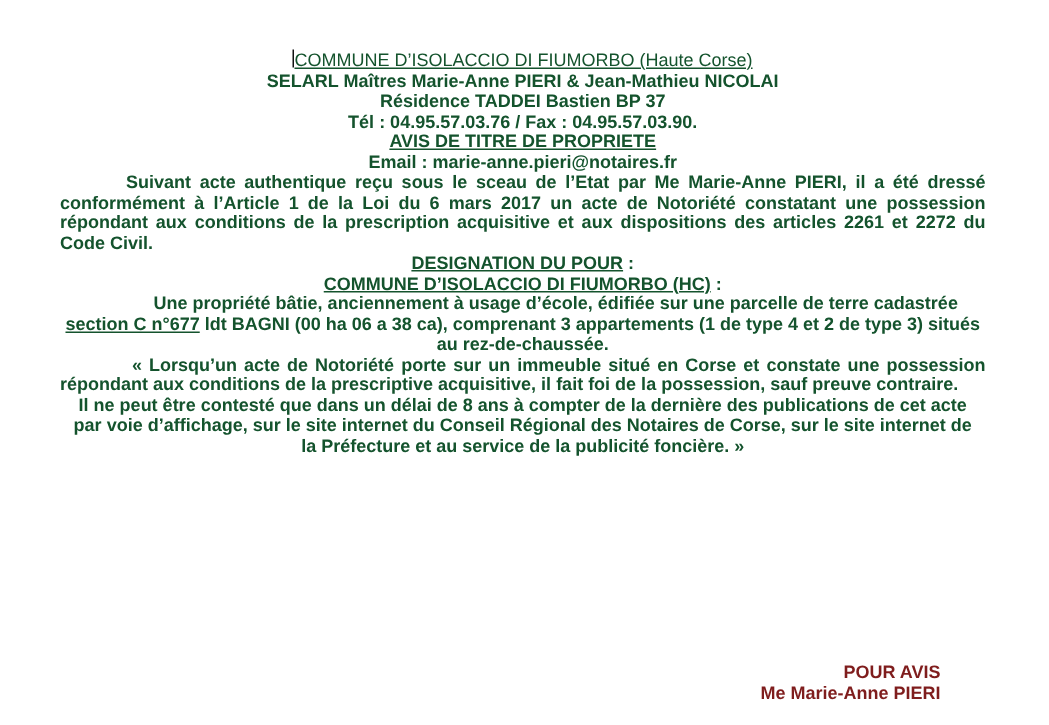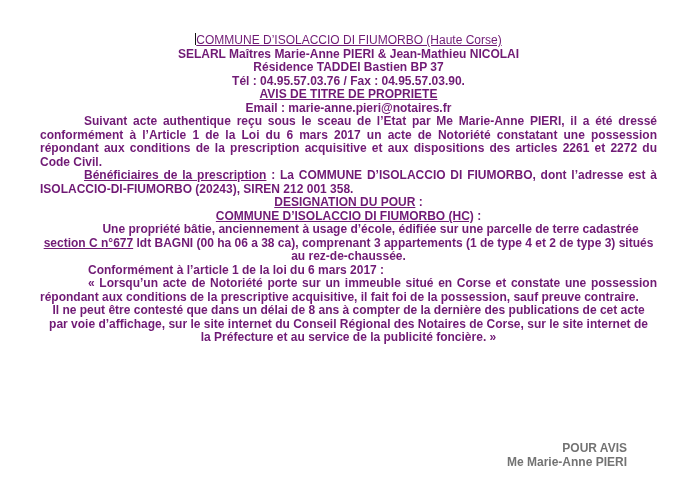--- a/index.html
+++ b/index.html
@@ -1,54 +1,52 @@
 <!DOCTYPE html>
 <html><head>
 <meta charset="utf-8">
 <style>
   html, body { margin:0; padding:0; background:#ffffff; }
   body { width:699px; height:483px; overflow:hidden; position:relative; }
   .doc {
     position:absolute; left:40px; top:33px; width:617px;
     font-family:"Liberation Sans", sans-serif;
-    font-weight:bold; font-size:12px; line-height:13.5px; color:#701a75;
+    font-weight:bold; font-size:12px; line-height:13.5px; color:#14532d;
   }
   .c { text-align:center; }
   .j { text-align:justify; }
   .u { text-decoration:underline; }
   .ind { text-indent:44px; }
   .ind2 { text-indent:48px; }
   p { margin:0; }
   .hdr-title { font-weight:normal; }
   .cursor { display:inline-block; width:1px; height:12px; background:#111; vertical-align:-1px; margin-right:0px; }
   .sig { position:absolute; right:72px; top:442px; text-align:right;
-    font-family:"Liberation Sans", sans-serif; font-weight:bold; font-size:12px; line-height:13.5px; color:#737373; }
+    font-family:"Liberation Sans", sans-serif; font-weight:bold; font-size:12px; line-height:13.5px; color:#7f1d1d; }
   .sig .l1 { padding-right:0px; }
 </style>
 </head>
 <body>
 
 <div class="doc">
   <p class="c"><span class="cursor"></span><span class="u hdr-title">COMMUNE D’ISOLACCIO DI FIUMORBO (Haute Corse)</span></p>
   <p class="c">SELARL Maîtres Marie-Anne PIERI &amp; Jean-Mathieu NICOLAI</p>
   <p class="c">Résidence TADDEI Bastien BP 37</p>
   <p class="c">Tél : 04.95.57.03.76 / Fax : 04.95.57.03.90.</p>
   <p class="c u">AVIS DE TITRE DE PROPRIETE</p>
   <p class="c">Email : marie-anne.pieri@notaires.fr</p>
 
   <p class="j ind">Suivant acte authentique reçu sous le sceau de l’Etat par Me Marie-Anne PIERI, il a été dressé conformément à l’Article 1 de la Loi du 6 mars 2017 un acte de Notoriété constatant une possession répondant aux conditions de la prescription acquisitive et aux dispositions des articles 2261 et 2272 du Code Civil.</p>
 
-  <p class="j ind"><span class="u">Bénéficiaires de la prescription</span><span> :  La COMMUNE D’ISOLACCIO DI FIUMORBO, dont l’adresse est à ISOLACCIO-DI-FIUMORBO (20243), SIREN 212 001 358.</span></p>
 
   <p class="c"><span class="u">DESIGNATION DU POUR</span><span> :</span></p>
   <p class="c"><span class="u">COMMUNE D’ISOLACCIO DI FIUMORBO (HC)</span><span> :</span></p>
 
   <p class="ind" style="text-align:center;"><span>Une propriété bâtie, anciennement à usage d’école, édifiée sur une parcelle de terre cadastrée </span><span class="u">section C n°677</span><span> ldt BAGNI (00 ha 06 a 38 ca), comprenant 3 appartements (1 de type 4 et 2 de type 3) situés au rez-de-chaussée.</span></p>
 
-  <p class="ind2">Conformément à l’article 1 de la loi du 6 mars 2017 :</p>
   <p class="j ind2">« Lorsqu’un acte de Notoriété porte sur un immeuble situé en Corse et constate une possession répondant aux conditions de la prescriptive acquisitive, il fait foi de la possession, sauf preuve contraire.</p>
   <p class="c" style="padding:0 6px;"><span>Il ne peut être contesté que dans un délai de 8 ans à compter de la dernière des publications de cet acte par voie d’affichage, sur le site internet du Conseil Régional des Notaires de Corse, sur le site internet de la Préfecture et au service de la publicité foncière. »</span></p>
 </div>
 
 <div class="sig">
   <div class="l1">POUR AVIS</div>
   <div>Me Marie-Anne PIERI</div>
 </div>
 
 </body></html>

